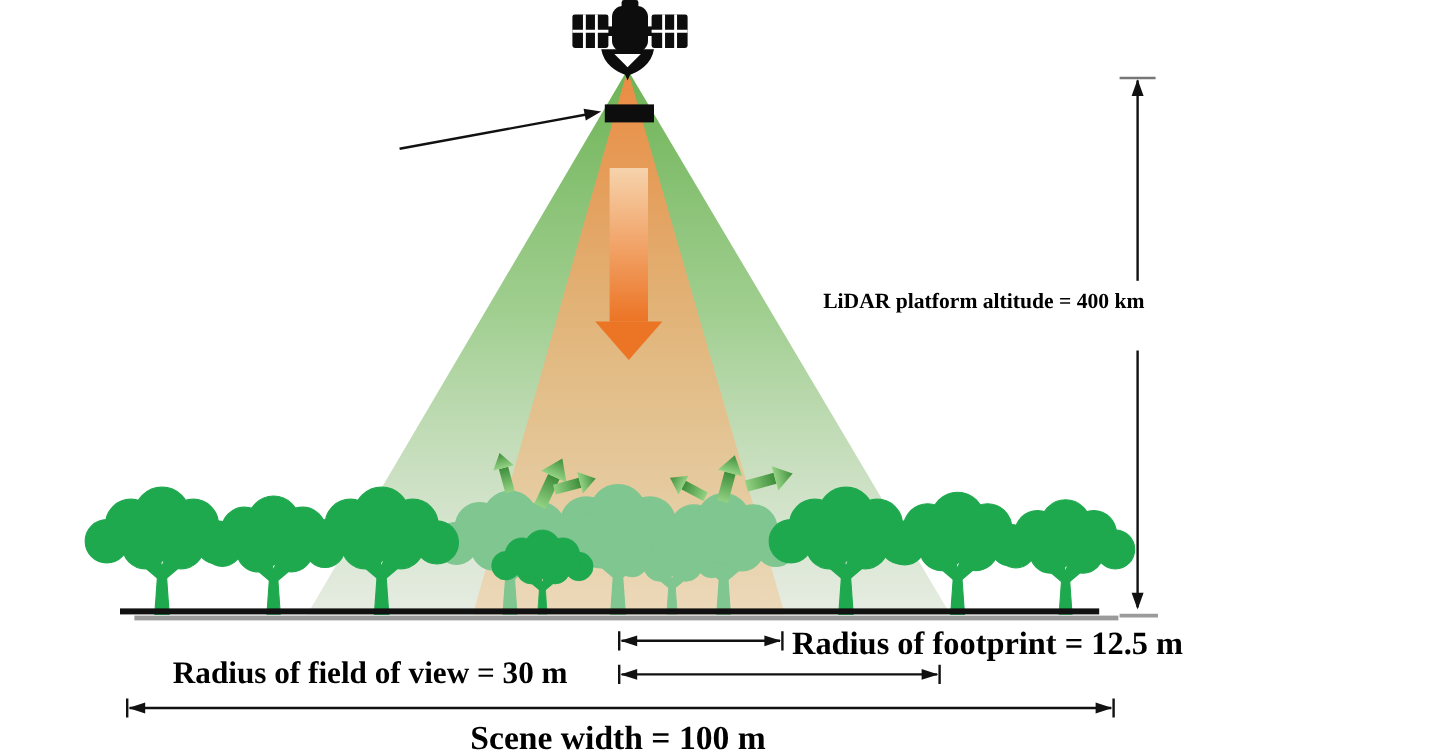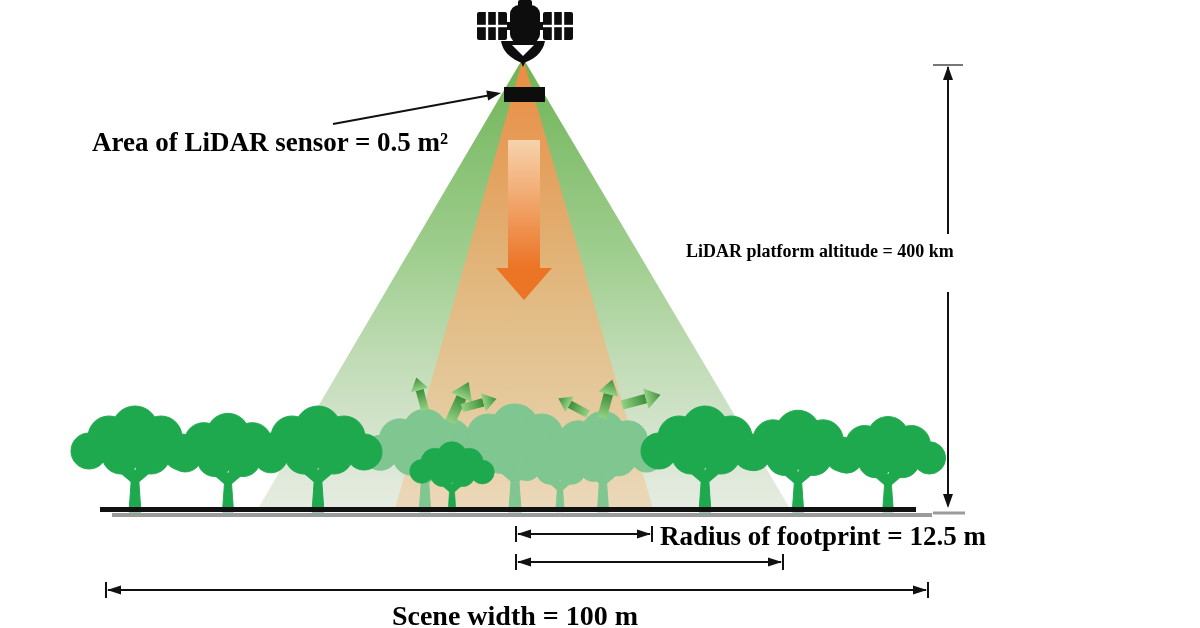--- a/index.html
+++ b/index.html
@@ -176,22 +176,22 @@
 
     <g stroke="#111111" stroke-width="2">
       <line x1="106" y1="582" x2="106" y2="598"></line>
       <line x1="928" y1="582" x2="928" y2="598"></line>
       <line x1="108" y1="590" x2="926" y2="590"></line>
       <polygon points="107,590 121,585.5 121,594.5" fill="#111111" stroke="none"></polygon>
       <polygon points="927,590 913,585.5 913,594.5" fill="#111111" stroke="none"></polygon>
     </g>
   </svg>
 
-  <div class="label label-sensor">Area of LiDAR sensor = 0.5 m²</div>
 
   <div class="label label-altitude">LiDAR platform altitude = 400 km</div>
 
   <div class="label label-footprint">Radius of footprint = 12.5 m</div>
 
+  <div class="label label-fov">Radius of field of view = 30 m</div>
 
   <div class="label label-scene">Scene width = 100 m</div>
 
 </div>
 
 </body></html>

